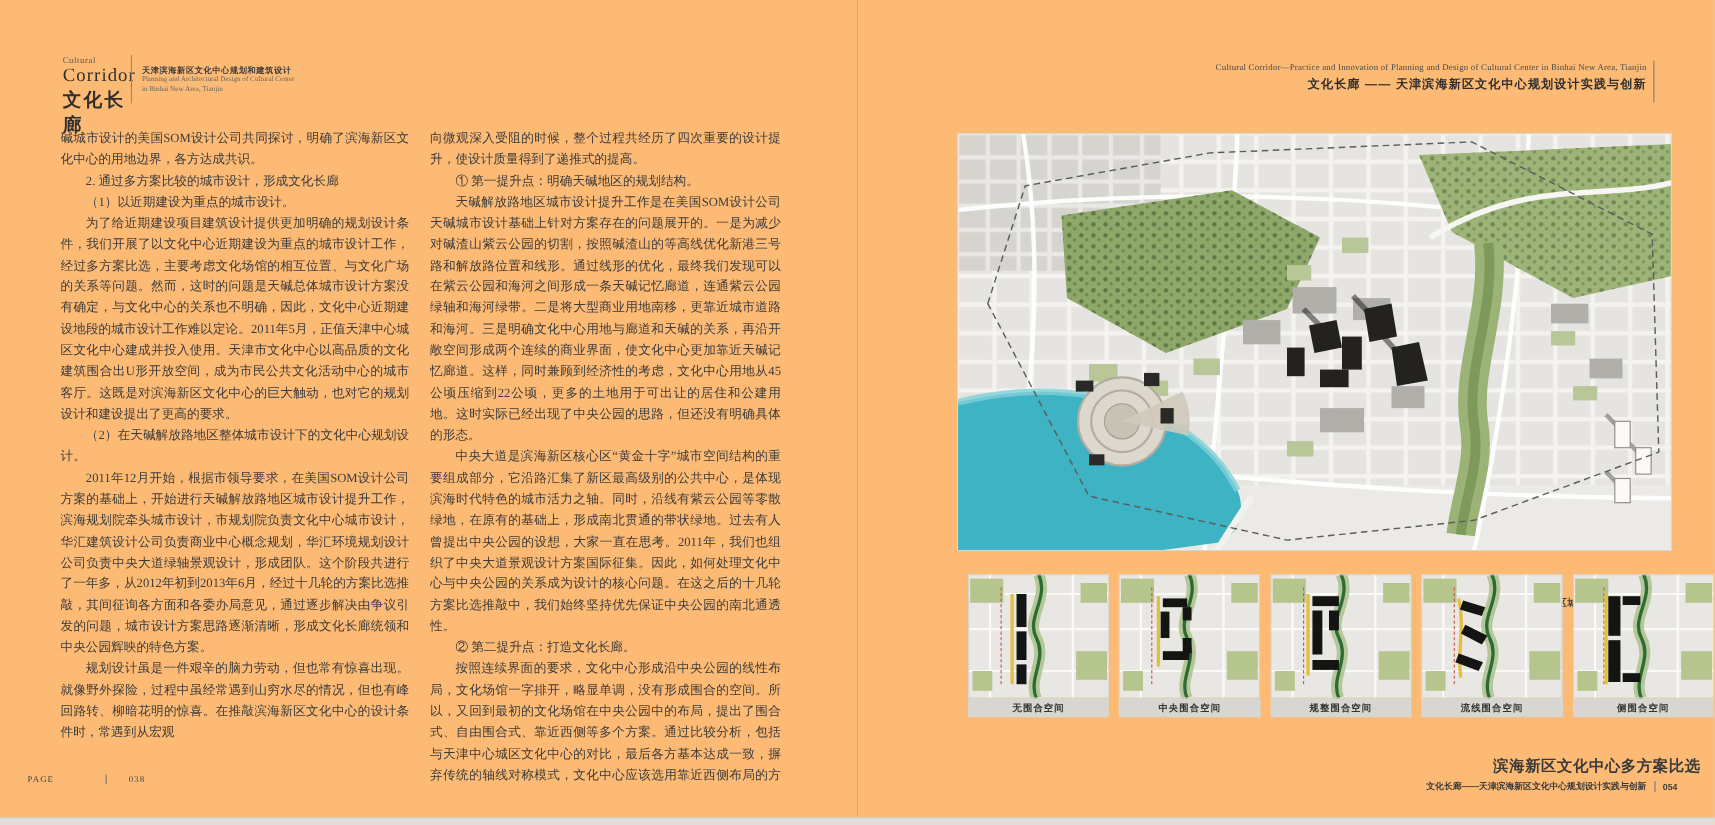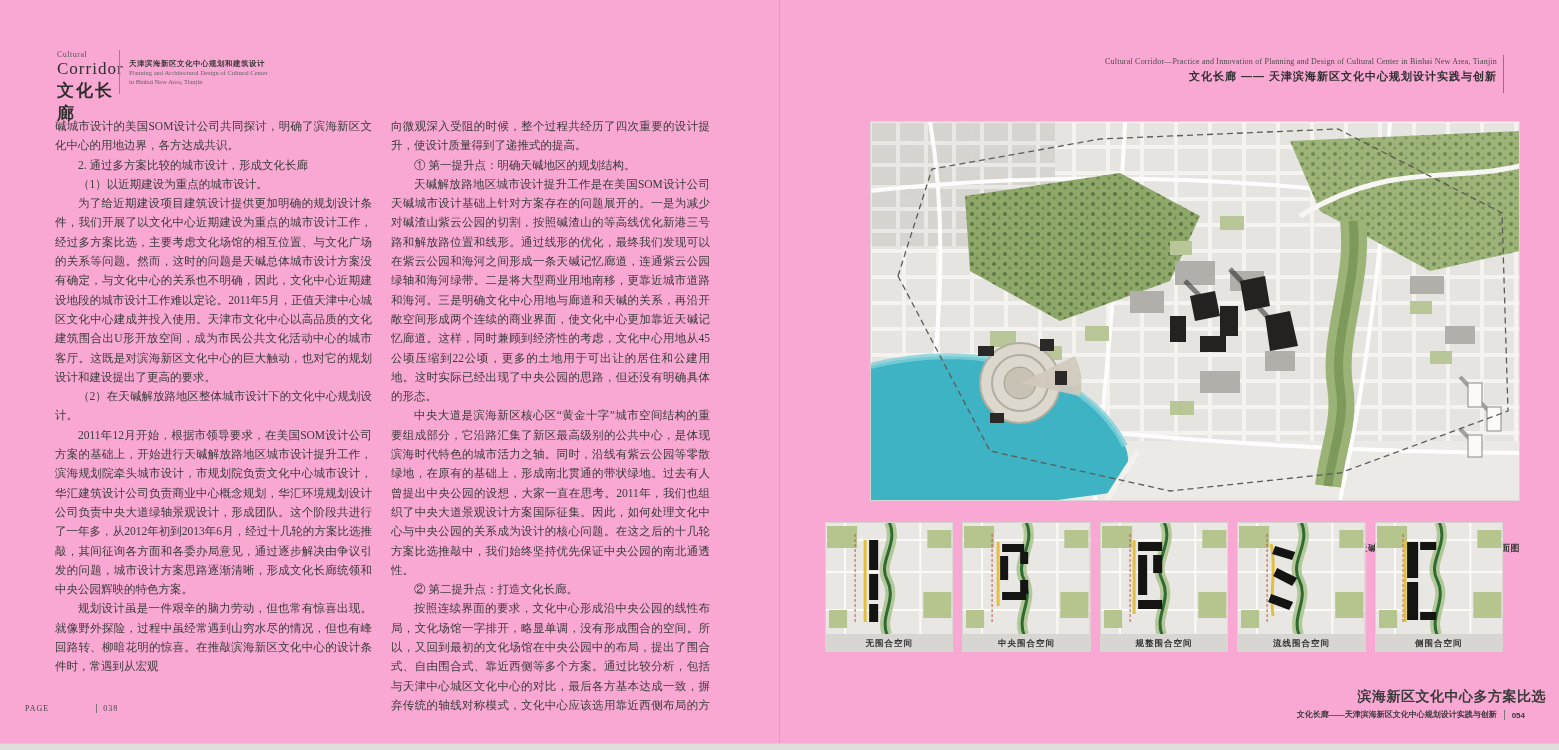--- a/index.html
+++ b/index.html
@@ -1,16 +1,16 @@
 <!DOCTYPE html>
 <html><head>
 <meta charset="utf-8">
 <style>
   html,body{margin:0;padding:0;background:#ffffff;}
-  #spread{position:relative;width:1559px;height:750px;background:#f9a8d4;overflow:hidden;
+  #spread{position:relative;width:1559px;height:750px;background:#fdba74;overflow:hidden;
           font-family:"Liberation Serif",serif;color:#3c3c3c;}
   .gutter{position:absolute;left:779px;top:0;width:1px;height:750px;background:#b4b3b0;}
   .bottom-strip{position:absolute;left:0;bottom:0;width:100%;height:6px;background:#dededc;border-top:1px solid #cfcfcc;}
 
   
   .lp-header{position:absolute;left:57px;top:50px;display:flex;align-items:flex-start;}
   .lp-brand{width:58px;}
   .lp-eyebrow{font-size:8px;color:#555;letter-spacing:.5px;}
   .lp-corridor{font-size:17px;letter-spacing:1px;color:#2f2f2f;line-height:19px;}
   .lp-zh{font-size:17px;font-weight:bold;color:#2f2f2f;margin-top:1px;letter-spacing:2px;}
@@ -23,36 +23,36 @@
   .col{position:absolute;top:117px;height:600px;overflow:hidden;
        font-size:11.5px;line-height:19.3px;text-align:justify;text-justify:inter-character;color:#3b3b3b;}
   .col1{left:55px;width:317px;}
   .col2{left:391px;width:319px;}
   .col p{margin:0;text-indent:2em;}
   .col p.cont{text-indent:0;}
 
   
   .lp-footer{position:absolute;left:25px;top:704px;display:flex;align-items:center;font-size:8px;color:#444;gap:41px;}
   .pg-label{letter-spacing:1px;}
-  .pg-num{border-left:1px solid #777;margin-left:6px;padding-left:6px;letter-spacing:1px;}
+  .pg-num{border-left:1px solid #777;margin-left:6px;padding-left:20px;letter-spacing:1px;}
 
   
   .rp-header{position:absolute;top:57px;right:62px;text-align:right;}
   .rp-line-en{font-size:8px;color:#4a4a4a;letter-spacing:.2px;}
   .rp-line-zh{font-size:11px;font-weight:bold;color:#2f2f2f;margin-top:3px;letter-spacing:1px;font-family:"Liberation Sans",sans-serif;}
   .rp-rule{position:absolute;top:55px;right:55px;width:1px;height:38px;background:#7d7d7b;}
 
   
   .map-wrap{position:absolute;left:870px;top:121px;width:650px;height:380px;}
   .map-wrap svg{display:block;}
   .map-caption{position:absolute;top:506px;right:39px;font-size:9px;font-weight:bold;color:#3a3a3a;
                font-family:"Liberation Sans",sans-serif;letter-spacing:.5px;margin-top:36px;}
 
   
-  .schemes-row{position:absolute;left:825px;top:522px;width:678px;display:flex;gap:9px;}
+  .schemes-row{position:absolute;left:880px;top:522px;width:678px;display:flex;gap:9px;}
   .scheme{margin:0;flex:1;}
   .scheme svg{display:block;width:100%;height:113px;}
   .scheme-cap{height:17px;background:#d7d6d2;font-size:8.5px;color:#333;text-align:center;line-height:17px;
               font-family:"Liberation Sans",sans-serif;font-weight:bold;letter-spacing:1px;}
   .schemes-caption{position:absolute;top:688px;right:13px;font-size:14px;font-weight:bold;color:#3a3a3a;
                    font-family:Liberation Serif, serif;letter-spacing:.5px;}
 
   
   .rp-footer{position:absolute;top:709px;right:34px;font-size:8px;font-weight:bold;color:#3a3a3a;
              font-family:"Liberation Sans",sans-serif;display:flex;align-items:flex-end;}

